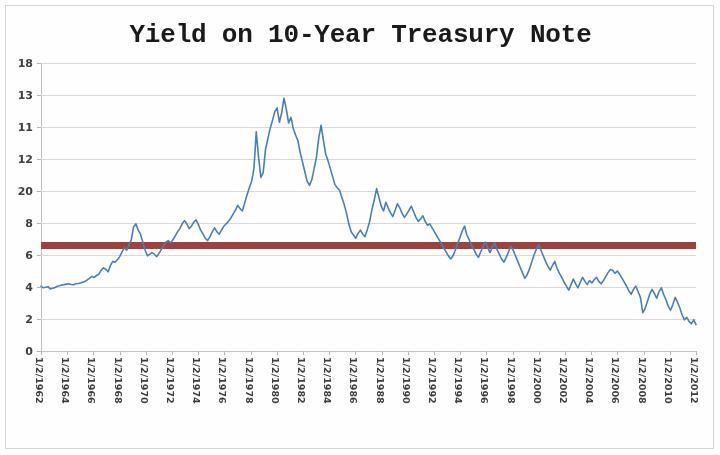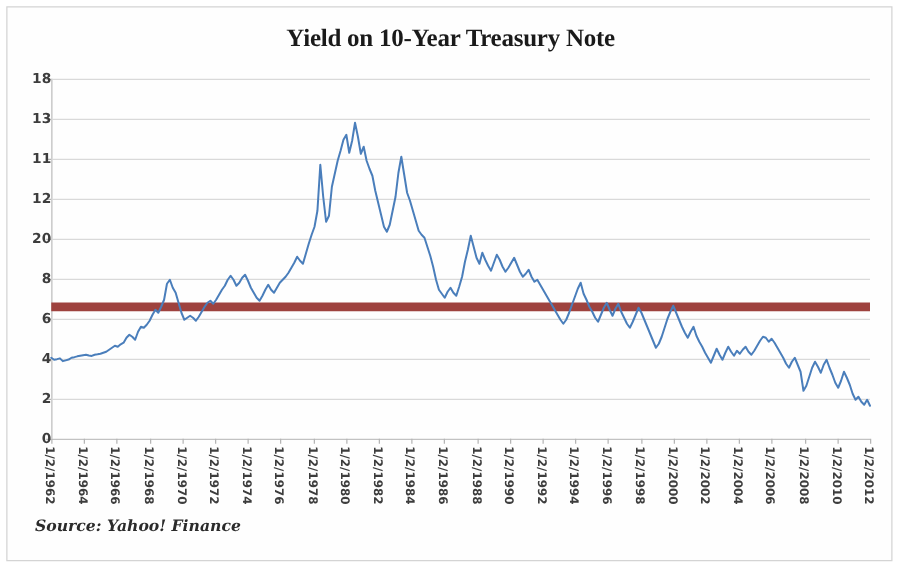--- a/index.html
+++ b/index.html
@@ -27,25 +27,25 @@
     box-sizing: border-box;
     border: 1px solid #d4d4d4;
     background: #fefefe;
   }
   #chart-title {
     position: absolute;
     left: 0;
     top: 14px;
     width: 709px;
     text-align: center;
-    font-size: 20px;
+    font-size: 26px;
     font-weight: bold;
     letter-spacing: -0.2px;
     color: #1a1a1a;
-    font-family: Liberation Serif, serif;
+    font-family: Liberation Mono, monospace;
   }
   
   #plot-area {
     position: absolute;
     left: 35px;   
     top: 57px;    
     width: 655px;
     height: 288px; 
   }
   .gridline {
@@ -61,20 +61,21 @@
   .tick-mark {
     position: absolute;
     left: -4px;
     width: 4px;
     height: 1px;
     background: #b5b5b5;
   }
   .ytick-label {
     position: absolute;
     right: 100%;
+    margin-right: 8px;
     transform: translateY(-50%);
     font-size: 11px;
     font-weight: bold;
     color: #3d3d3d;
     font-family: "DejaVu Sans", sans-serif;
     white-space: nowrap;
   }
   #y-axis-line {
     position: absolute;
     left: 0;
@@ -224,15 +225,14 @@
 
       <svg id="refline-svg" preserveAspectRatio="none" viewBox="0 0 1000 1000">
           <line x1="0" x2="1000" y1="633.3333333333333" y2="633.3333333333333" stroke="#9e423e" stroke-width="7" vector-effect="non-scaling-stroke"></line>
         </svg>
 
       <svg id="series-svg" preserveAspectRatio="none" viewBox="0 0 1000 1000">
           <polyline points="0.00,775.00 3.53,780.56 7.07,778.89 10.60,776.67 14.13,784.44 17.67,782.22 21.20,780.00 24.73,775.00 28.27,773.33 31.80,771.11 35.34,769.44 38.87,767.78 42.40,766.67 45.94,768.89 49.47,770.00 53.00,766.67 56.54,765.56 60.07,763.89 63.60,761.11 67.14,758.33 70.67,752.78 74.20,747.22 77.74,741.67 81.27,744.44 84.81,737.78 88.34,733.33 91.87,719.44 95.41,711.11 98.94,716.67 102.47,725.00 106.01,702.78 109.54,688.89 113.07,691.67 116.61,683.33 120.14,672.22 123.67,655.56 127.21,641.67 130.74,650.00 134.28,633.33 137.81,613.89 141.34,569.44 144.88,558.33 148.41,580.56 151.94,594.44 155.48,622.22 159.01,650.00 162.54,669.44 166.08,663.89 169.61,658.33 173.14,663.89 176.68,672.22 180.21,661.11 183.75,647.22 187.28,633.33 190.81,622.22 194.35,616.67 197.88,625.00 201.41,613.89 204.95,600.00 208.48,586.11 212.01,575.00 215.55,558.33 219.08,547.22 222.61,558.33 226.15,575.00 229.68,566.67 233.22,552.78 236.75,544.44 240.28,561.11 243.82,580.56 247.35,594.44 250.88,608.33 254.42,616.67 257.95,602.78 261.48,586.11 265.02,572.22 268.55,586.11 272.08,594.44 275.62,580.56 279.15,566.67 282.69,558.33 286.22,550.00 289.75,538.89 293.29,525.00 296.82,511.11 300.35,494.44 303.89,505.56 307.42,513.89 310.95,486.11 314.49,458.33 318.02,433.33 321.55,411.11 325.09,366.67 328.62,238.89 332.16,327.78 335.69,397.22 339.22,380.56 342.76,300.00 346.29,263.89 349.82,227.78 353.36,200.00 356.89,169.44 360.42,155.56 363.96,205.56 367.49,172.22 371.02,122.22 374.56,161.11 378.09,208.33 381.63,188.89 385.16,227.78 388.69,250.00 392.23,269.44 395.76,311.11 399.29,344.44 402.83,377.78 406.36,411.11 409.89,425.00 413.43,405.56 416.96,366.67 420.49,327.78 424.03,261.11 427.56,216.67 431.10,266.67 434.63,316.67 438.16,338.89 441.70,366.67 445.23,394.44 448.76,422.22 452.30,433.33 455.83,441.67 459.36,466.67 462.90,491.67 466.43,522.22 469.96,558.33 473.50,586.11 477.03,597.22 480.57,608.33 484.10,591.67 487.63,580.56 491.17,594.44 494.70,602.78 498.23,577.78 501.77,550.00 505.30,508.33 508.83,475.00 512.37,436.11 515.90,466.67 519.43,497.22 522.97,513.89 526.50,483.33 530.04,502.78 533.57,519.44 537.10,533.33 540.64,511.11 544.17,488.89 547.70,502.78 551.24,522.22 554.77,536.11 558.30,525.00 561.84,511.11 565.37,497.22 568.90,516.67 572.44,536.11 575.97,550.00 579.51,541.67 583.04,530.56 586.57,550.00 590.11,563.89 593.64,558.33 597.17,572.22 600.71,586.11 604.24,600.00 607.77,613.89 611.31,627.78 614.84,641.67 618.37,655.56 621.91,669.44 625.44,680.56 628.98,669.44 632.51,650.00 636.04,627.78 639.58,605.56 643.11,583.33 646.64,566.67 650.18,597.22 653.71,613.89 657.24,633.33 660.78,647.22 664.31,663.89 667.84,675.00 671.38,655.56 674.91,636.11 678.45,622.22 681.98,641.67 685.51,658.33 689.05,638.89 692.58,625.00 696.11,647.22 699.65,663.89 703.18,680.56 706.71,691.67 710.25,675.00 713.78,655.56 717.31,636.11 720.85,650.00 724.38,669.44 727.92,688.89 731.45,708.33 734.98,727.78 738.52,747.22 742.05,736.11 745.58,716.67 749.12,691.67 752.65,666.67 756.18,647.22 759.72,630.56 763.25,650.00 766.78,669.44 770.32,688.89 773.85,705.56 777.39,719.44 780.92,702.78 784.45,688.89 787.99,713.89 791.52,730.56 795.05,744.44 798.59,761.11 802.12,775.00 805.65,788.89 809.19,769.44 812.72,750.00 816.25,766.67 819.79,780.56 823.32,761.11 826.86,744.44 830.39,758.33 833.92,769.44 837.46,755.56 840.99,763.89 844.52,752.78 848.06,744.44 851.59,758.33 855.12,766.67 858.66,755.56 862.19,741.67 865.72,727.78 869.26,716.67 872.79,719.44 876.33,730.56 879.86,722.22 883.39,733.33 886.93,747.22 890.46,761.11 893.99,775.00 897.53,791.67 901.06,802.78 904.59,786.11 908.13,775.00 911.66,794.44 915.19,813.89 918.73,866.67 922.26,852.78 925.80,827.78 929.33,802.78 932.86,786.11 936.40,800.00 939.93,816.67 943.46,794.44 947.00,780.56 950.53,802.78 954.06,822.22 957.60,844.44 961.13,858.33 964.66,838.89 968.20,813.89 971.73,830.56 975.27,850.00 978.80,875.00 982.33,891.67 985.87,883.33 989.40,897.22 992.93,905.56 996.47,891.67 1000.00,908.33" fill="none" stroke="#4a7ebb" stroke-width="1.6" stroke-linejoin="round" stroke-linecap="round" vector-effect="non-scaling-stroke"></polyline>
         </svg>
     </div>
 
-    <div id="source-note">Source: Yahoo! Finance</div>
   </div>
 </div>
 
 </body></html>

